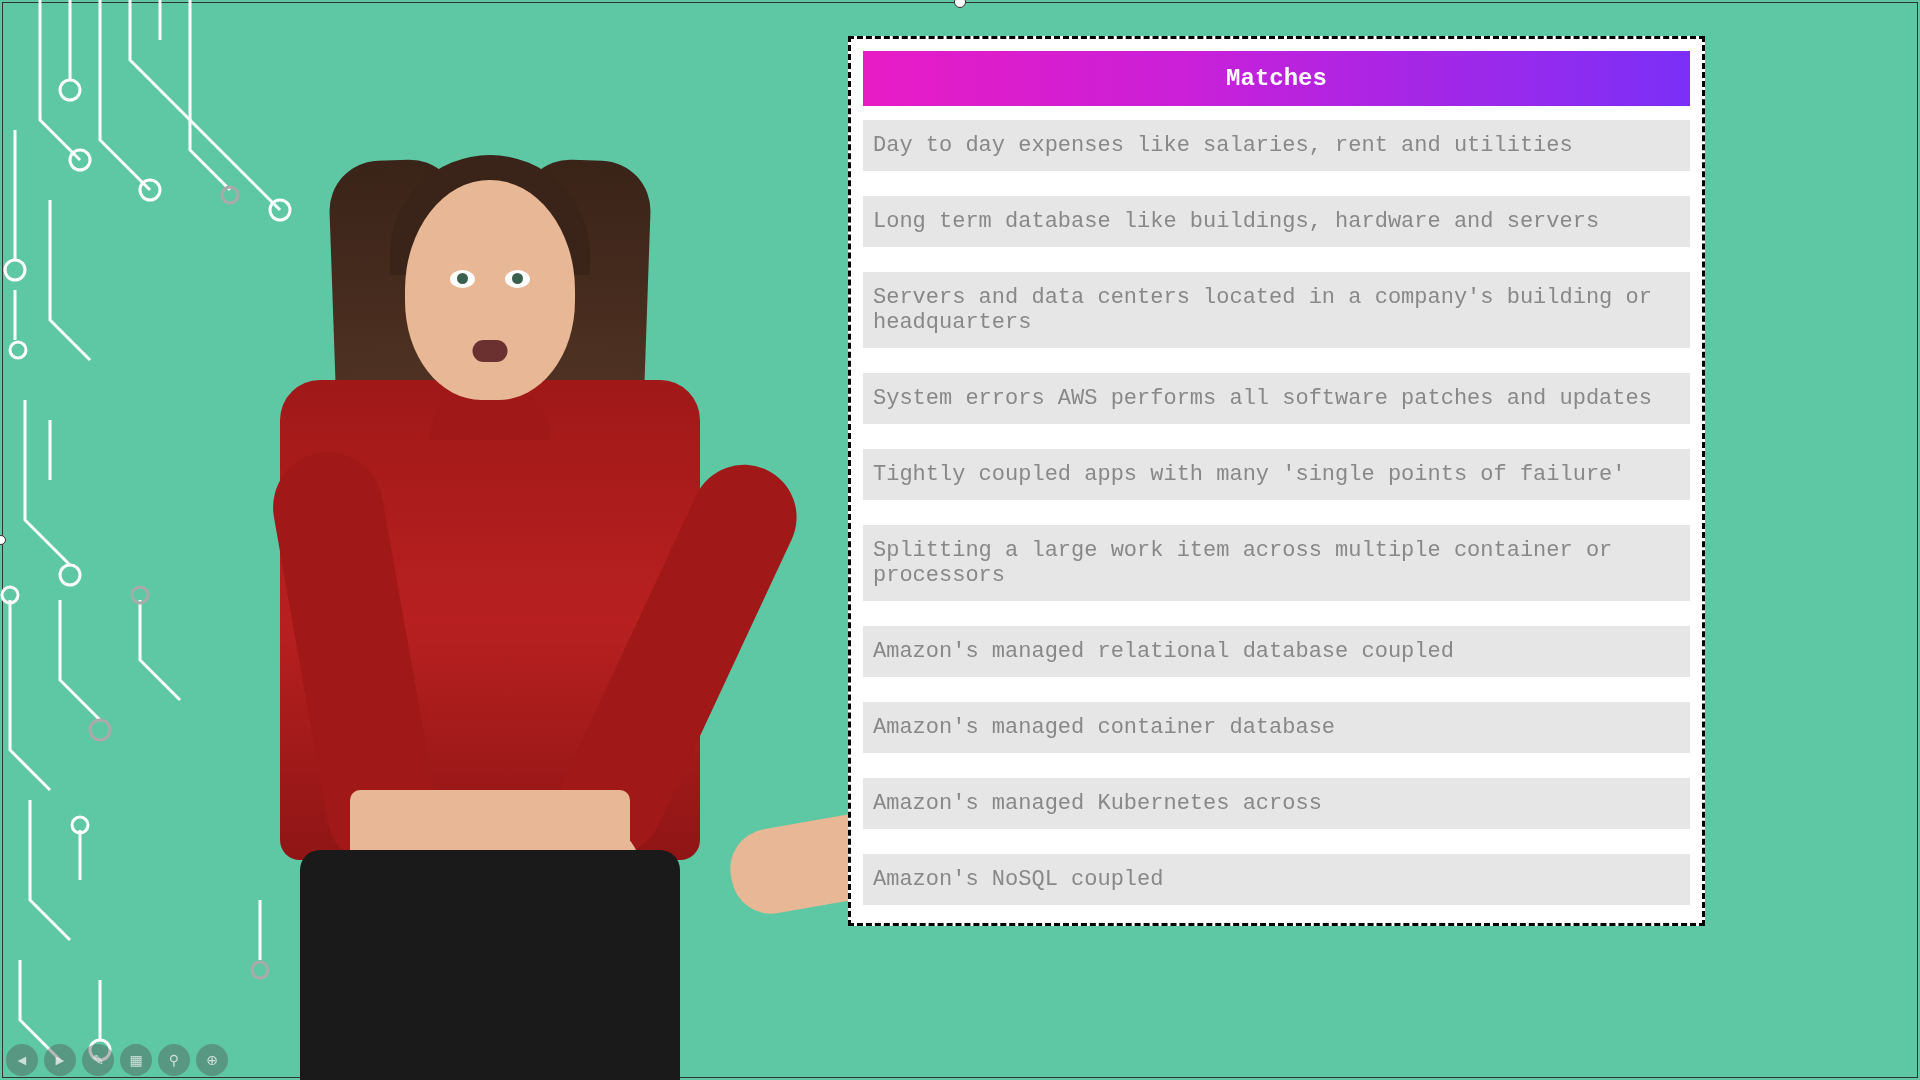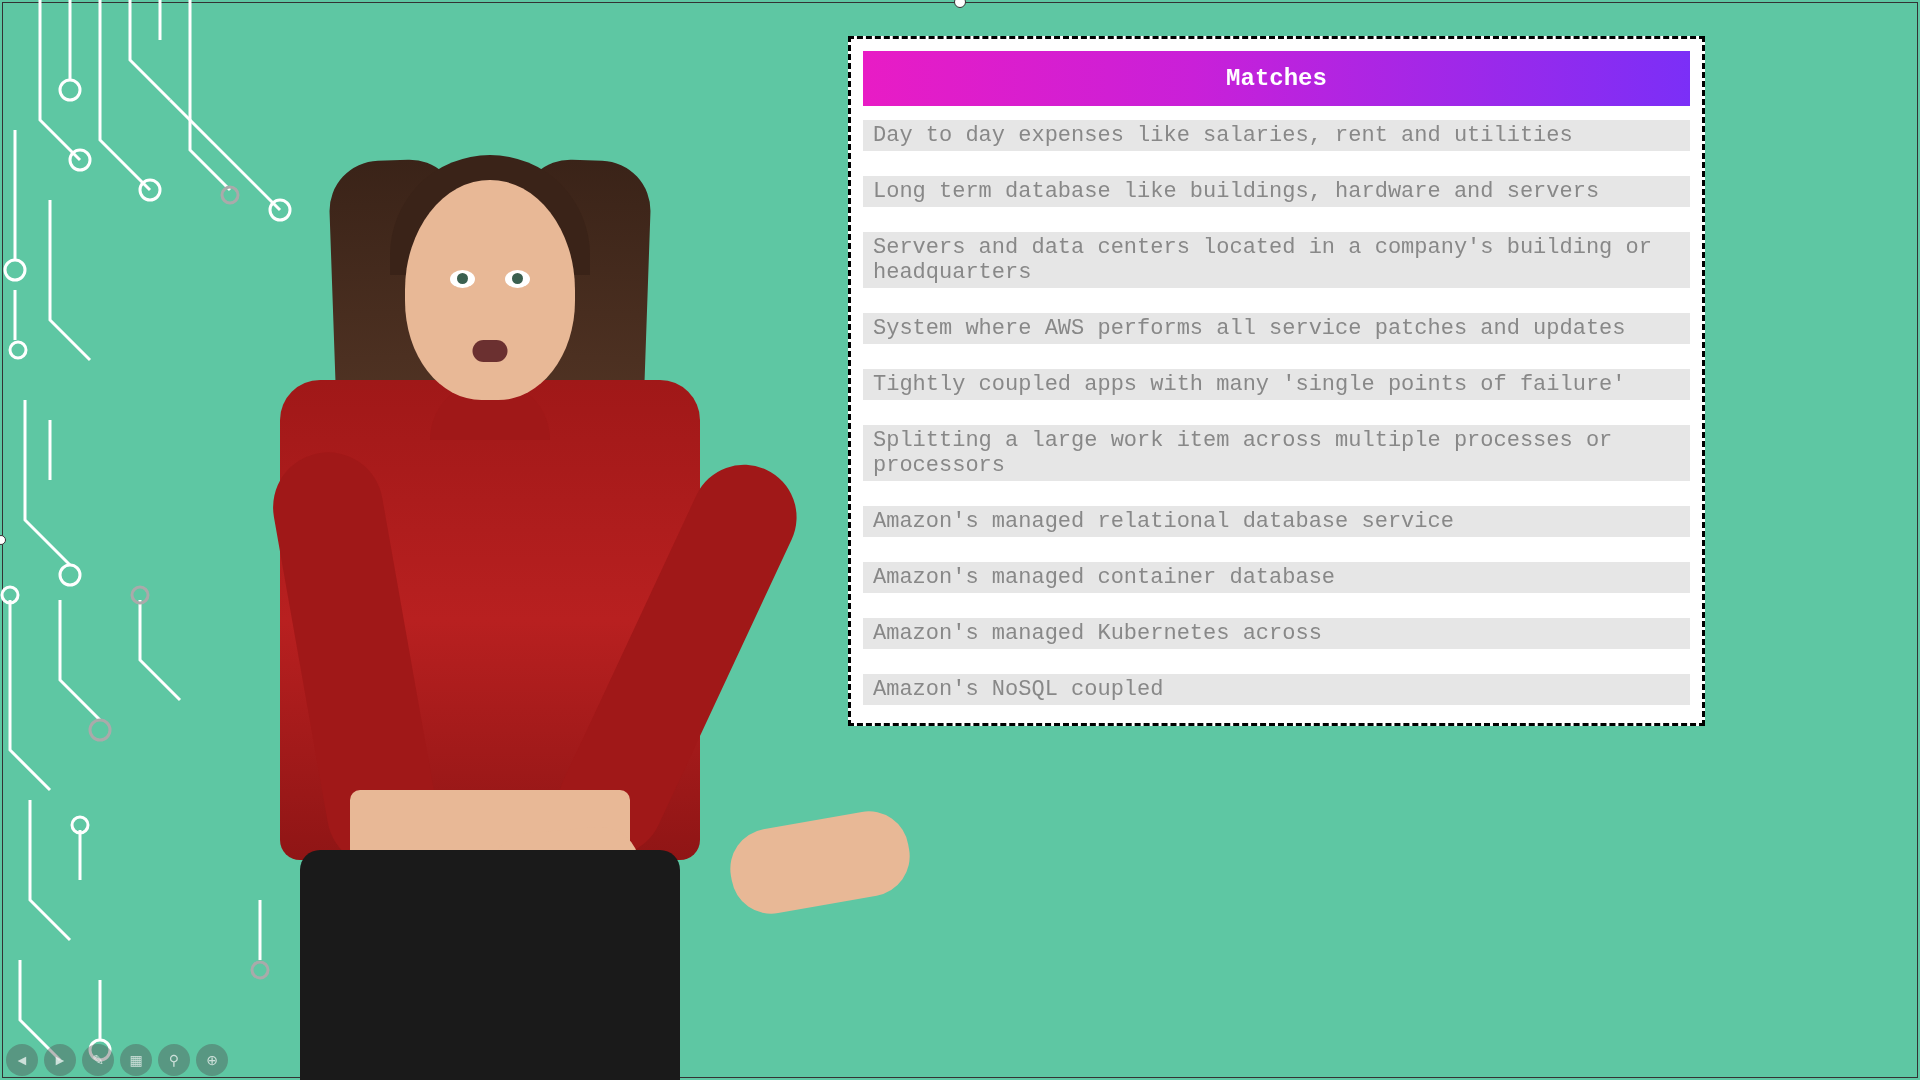--- a/index.html
+++ b/index.html
@@ -209,21 +209,21 @@
       font-size: 24px;
       font-weight: bold;
       margin-bottom: 14px;
     }
     
     .match-item {
       background: #e6e6e6;
       color: #888;
       font-family: 'Courier New', monospace;
       font-size: 22px;
-      padding: 3px 10px;
+      padding: 13px 10px;
       margin-bottom: 25px;
     }
     .match-item:last-child { margin-bottom: 6px; }
     
     .toolbar {
       position: absolute;
       bottom: 4px;
       left: 6px;
       display: flex;
       gap: 6px;
@@ -337,24 +337,24 @@
       <div class="mouth"></div>
     </div>
   </div>
 </div>
 
 <div class="matches-panel">
   <div class="matches-header">Matches</div>
   <div class="match-item">Day to day expenses like salaries, rent and utilities</div>
   <div class="match-item">Long term database like buildings, hardware and servers</div>
   <div class="match-item">Servers and data centers located in a company's building or headquarters</div>
-  <div class="match-item">System where AWS performs all service patches and updates</div>
+  <div class="match-item">System errors AWS performs all software patches and updates</div>
   <div class="match-item">Tightly coupled apps with many 'single points of failure'</div>
-  <div class="match-item">Splitting a large work item across multiple processes or processors</div>
-  <div class="match-item">Amazon's managed relational database service</div>
+  <div class="match-item">Splitting a large work item across multiple container or processors</div>
+  <div class="match-item">Amazon's managed relational database coupled</div>
   <div class="match-item">Amazon's managed container database</div>
   <div class="match-item">Amazon's managed Kubernetes across</div>
   <div class="match-item">Amazon's NoSQL coupled</div>
 </div>
 
 <div class="toolbar">
   <div class="tool-btn">◄</div>
   <div class="tool-btn">►</div>
   <div class="tool-btn">✎</div>
   <div class="tool-btn">▦</div>

